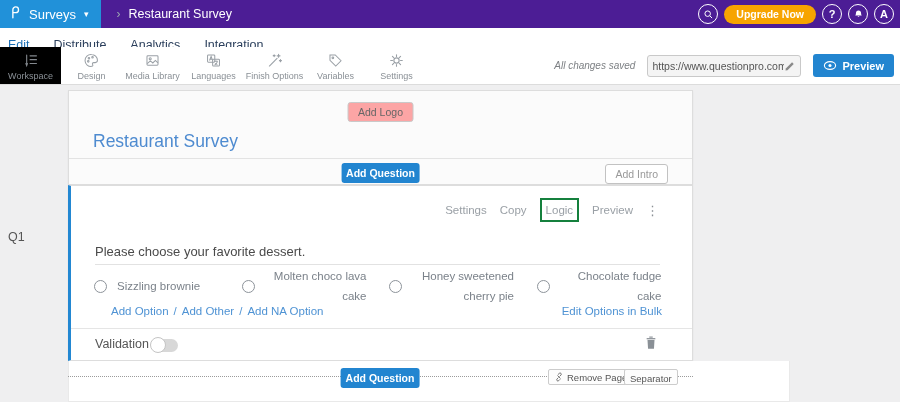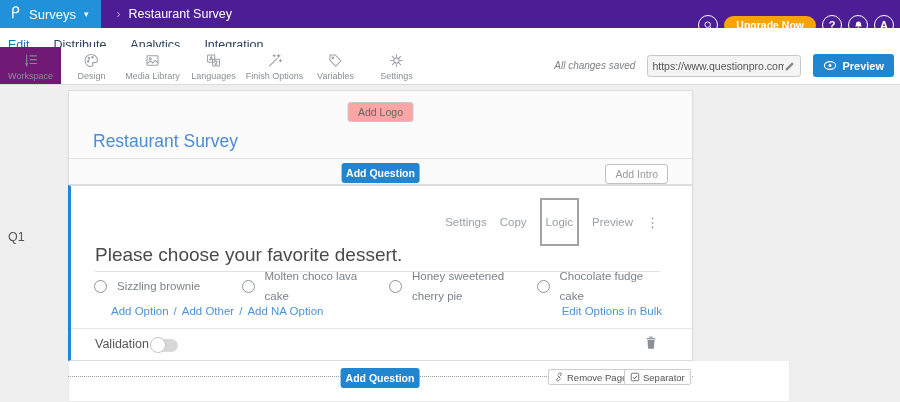--- a/index.html
+++ b/index.html
@@ -7,37 +7,37 @@
   .screen { position:relative; width:900px; height:402px; background:#efeff0; overflow:hidden; font-family:"Liberation Sans", sans-serif; }
 
   
   .topbar { position:absolute; top:0; left:0; right:0; height:28px; background:#4c1d95; display:flex; align-items:center; }
   .brand { height:28px; background:#2191d9; color:#fff; display:flex; align-items:center; gap:6px; padding:0 12px 0 8px; font-size:13px; cursor:pointer; }
   .brand .caret { font-size:9px; margin-left:2px; }
   .breadcrumb { display:flex; align-items:center; gap:8px; margin-left:16px; font-size:12.5px; }
   .bc-parent { color:#8ba6bd; cursor:pointer; }
   .bc-sep { color:#9aa6b0; font-size:12px; }
   .bc-current { color:#ffffff; }
-  .topbar-right { position:absolute; right:6px; top:11px; height:28px; display:flex; align-items:center; gap:6px; }
+  .topbar-right { position:absolute; right:6px; top:0; height:28px; display:flex; align-items:center; gap:6px; }
   .circle-btn { width:20px; height:20px; border:1.4px solid #fff; border-radius:50%; color:#fff; font-size:11px; font-weight:bold; display:flex; align-items:center; justify-content:center; cursor:pointer; background:transparent; }
   .upgrade-btn { height:19px; padding:0 12px; border-radius:10px; background:#f7a400; color:#fff; font-size:10.5px; font-weight:bold; display:flex; align-items:center; border:none; cursor:pointer; }
 
   
   .menubar { position:absolute; top:28px; left:0; right:0; height:37px; background:#fff; border-bottom:4px solid #7f1d1d; display:flex; align-items:center; padding:0 8px; font-size:12.5px; }
   .menubar .menu-item { margin-right:24px; color:#2b3f5c; cursor:pointer; }
   .menubar .menu-item.active { color:#1b6fb5; text-decoration:underline; }
   .menubar-right { margin-left:auto; display:flex; align-items:flex-end; gap:30px; }
   .tools { color:#2b3f5c; font-weight:bold; font-size:12px; cursor:pointer; }
   .tools .caret { font-size:9px; }
   .responses { color:#1b6fb5; font-size:10px; cursor:pointer;margin-top:18px; }
 
   
   .toolbar { position:absolute; top:47px; left:0; right:0; height:38px; background:#fff; border-bottom:1px solid #dcdcdc; display:flex; }
   .tool-item { width:61px; display:flex; flex-direction:column; align-items:center; justify-content:center; gap:2px; cursor:pointer; padding-top:2px; }
-  .tool-item.active { background:#701a75; }
+  .tool-item.active { background:#000000; }
   .tool-item svg { width:17px; height:17px; }
   .tool-label { font-size:9px; color:#8a9096; white-space:nowrap; }
   .toolbar-right { margin-left:auto; display:flex; align-items:center; gap:12px; padding-right:6px; }
   .saved-status { font-style:italic; font-size:10px; color:#7d8084; }
   .url-box { width:154px; height:22px; background:#f4f4f4; border:1px solid #c9c9c9; border-radius:3px; display:flex; align-items:center; padding:0 4px; cursor:text; }
   .url-text { flex:1; font-size:10.5px; color:#555; white-space:nowrap; overflow:hidden; }
   .url-box svg { width:12px; height:12px; flex:none; }
   .preview-btn { height:23px; background:#2285d0; border:none; border-radius:3px; color:#fff; font-size:11px; font-weight:bold; display:flex; align-items:center; gap:5px; padding:0 10px; cursor:pointer; }
   .preview-btn svg { width:14px; height:11px; }
 
@@ -49,43 +49,43 @@
   .add-logo-btn { position:absolute; left:50%; top:11px; transform:translateX(-50%); background:#fca5a5; border:1px solid #c9c9c9; border-radius:3px; font-size:10.5px; color:#666; padding:3px 10px; cursor:pointer; }
   .survey-title { position:absolute; left:24px; top:40px; font-size:17.5px; color:#4e8bd0; cursor:text; }
   .head-divider { position:absolute; left:0; right:0; top:67px; border-top:1px solid #e3e3e3; }
   .blue-btn { background:#2285d0; border:none; border-radius:3px; color:#fff; font-size:10.5px; font-weight:bold; padding:4px 5px; cursor:pointer; }
   .add-question-top { position:absolute; left:50%; top:72px; transform:translateX(-50%); }
   .add-intro-btn { position:absolute; right:24px; top:73px; background:#fff; border:1px solid #c2c2c2; border-radius:3px; font-size:10.5px; color:#999; padding:3px 9px; cursor:pointer; }
 
   .question-card { position:absolute; left:68px; top:100px; width:625px; height:176px; background:#fff; border:1px solid #dddddd; border-left:3px solid #2287d2; box-shadow:0 1px 2px rgba(0,0,0,.05); }
   .q-actions { position:absolute; top:12px; right:33px; display:flex; align-items:center; gap:13px; font-size:11.5px; color:#9aa0a6; }
   .q-action { cursor:pointer; }
-  .q-action.highlighted { border:2px solid #a3a3a3; padding:16px 4px; }
+  .q-action.highlighted { border:2px solid #15803d; padding:4px 4px; }
   .kebab { color:#8a8f94; font-size:13px; cursor:pointer; line-height:1; }
-  .q-text { position:absolute; left:24px; top:58px; width:565px; font-size:19px; color:#4a4a4a; padding-bottom:5px; border-bottom:1px solid #e2e2e2; cursor:text; }
+  .q-text { position:absolute; left:24px; top:58px; width:565px; font-size:13px; color:#4a4a4a; padding-bottom:5px; border-bottom:1px solid #e2e2e2; cursor:text; }
   .options-row { position:absolute; left:23px; top:80px; display:flex; width:590px; }
   .option { width:154px; display:flex; align-items:center; gap:10px; cursor:pointer; }
   .radio { width:13px; height:13px; border:1.5px solid #8d939a; border-radius:50%; flex:none; background:#fff; }
-  .option-label { font-size:11.5px; color:#7b828a; line-height:1.75; max-width:102px; }
+  .option-label { font-size:11.5px; color:#7b828a; line-height:1.75; max-width:102px;text-align:right; }
   .option-links { position:absolute; left:40px; top:119px; font-size:11.5px; color:#4f93d4; display:flex; gap:5px; }
   .option-links span { cursor:pointer; }
   .option-links .sep { cursor:default; }
   .bulk-link { position:absolute; right:30px; top:119px; font-size:11.5px; color:#4f93d4; cursor:pointer; }
   .q-divider { position:absolute; left:0; right:0; top:142px; border-top:1px solid #e5e5e5; }
   .validation-label { position:absolute; left:24px; top:151px; font-size:12.5px; color:#555; }
   .toggle { position:absolute; left:81px; top:153px; width:26px; height:13px; background:#d8d8d8; border-radius:7px; cursor:pointer; }
   .toggle .knob { position:absolute; left:-2px; top:-2px; width:16px; height:16px; background:#fff; border:1px solid #c4c4c4; border-radius:50%; }
   .trash-btn { position:absolute; right:34px; top:149px; width:14px; height:16px; cursor:pointer; }
 
   .page2-strip { position:absolute; left:68px; top:276px; width:722px; height:41px; background:#fff; border:1px solid #e9e9e9; border-top:none; }
   .pagebreak-line { position:absolute; left:68px; top:291px; width:625px; border-top:1px dotted #9b9b9b; }
   .add-question-bottom { position:absolute; left:380px; top:283px; transform:translateX(-50%); }
   .pb-btn { position:absolute; height:16px; background:#fdfdfd; border:1px solid #ccc; border-radius:2px; font-size:9.5px; color:#555; display:flex; align-items:center; gap:3px; padding:0 5px; cursor:pointer; font-family:"Liberation Sans", sans-serif; }
   .remove-pb-btn { left:548px; top:284px; }
-  .separator-btn { left:624px; top:284px; }
+  .separator-btn { left:624px; top:284px;flex-direction:column; }
   .pb-btn svg { width:10px; height:10px; }
 </style>
 </head>
 <body>
 
 <div class="screen">
 
   <header class="topbar">
     <div class="brand">
       <span>

